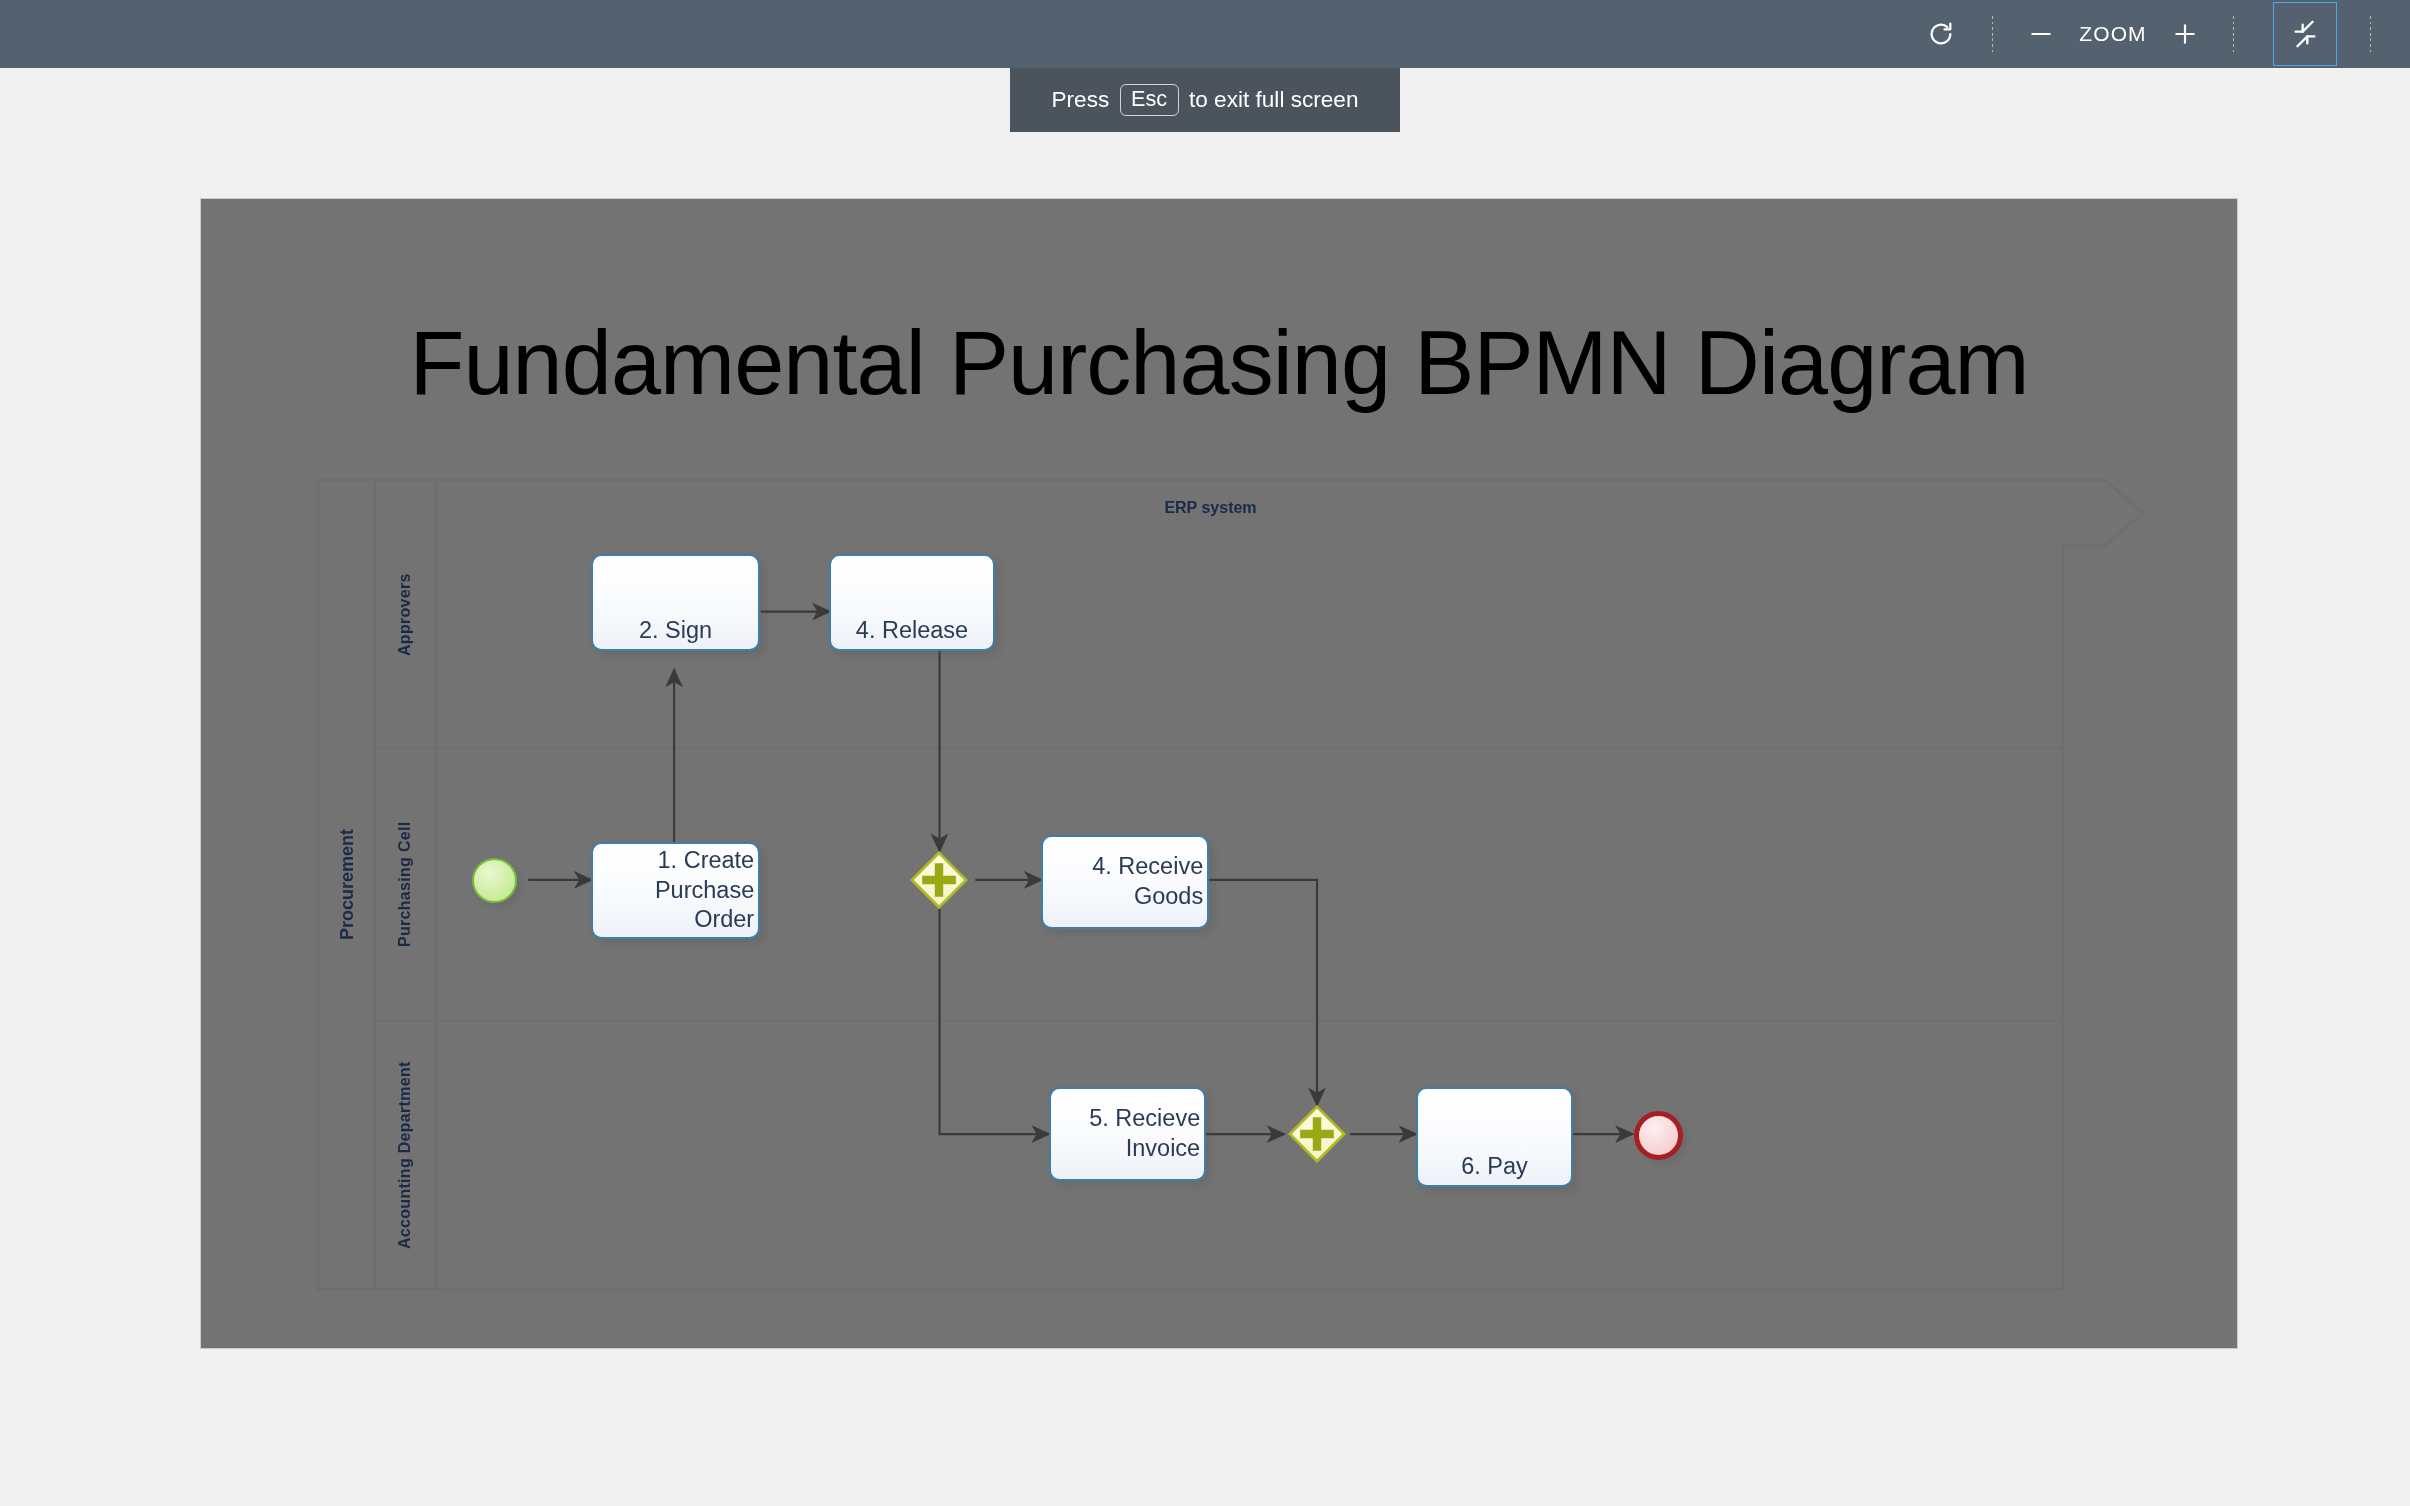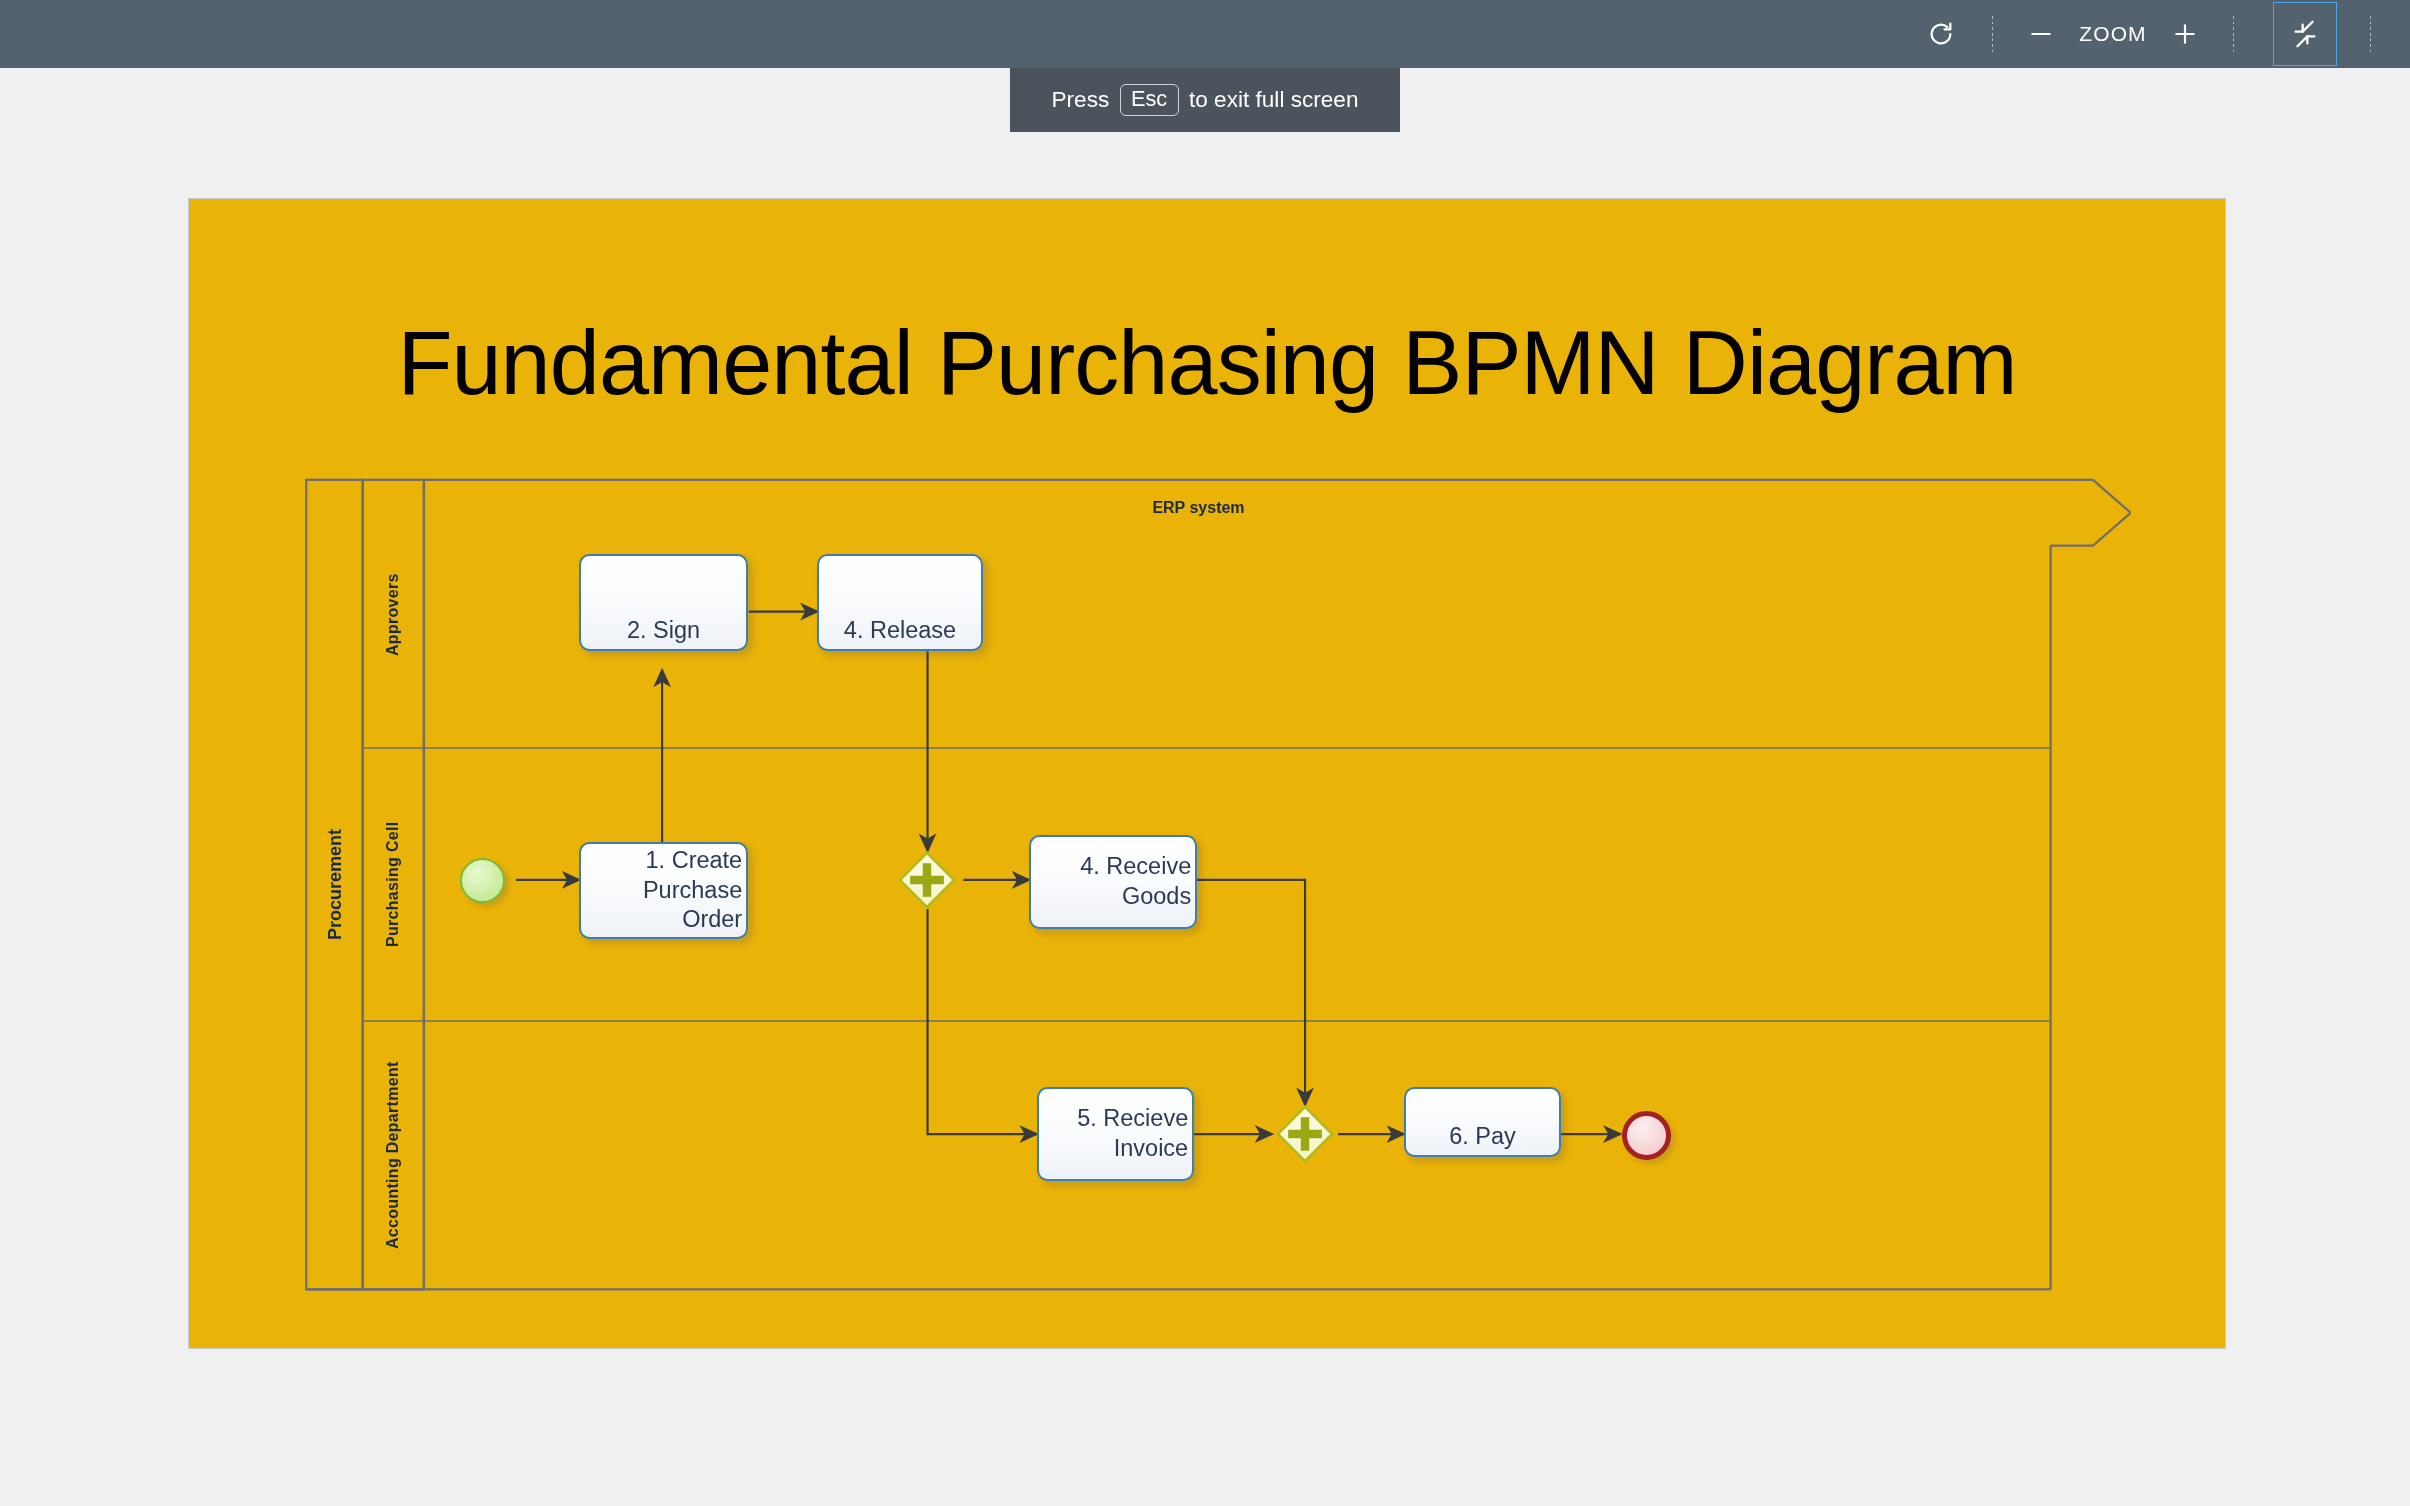--- a/index.html
+++ b/index.html
@@ -90,25 +90,25 @@
     border: 1.4px solid #cfd4d8;
     border-radius: 6px;
     padding: 2.8px 10.4px 4.7px;
     font-size: 21.7px;
     line-height: 1;
   }
 
   
   .slide {
     position: absolute;
-    left: 188px;
+    left: 200px;
     top: 198px;
     width: 2038px;
     height: 1151px;
-    background: #eab308;
+    background: #737373;
     border: 0.9px solid #c8ccd1;
   }
 
   .slide-title {
     position: absolute;
     top: 113px;
     left: 0;
     width: 100%;
     text-align: center;
     font-size: 90px;
@@ -338,21 +338,21 @@
     <div class="task" style="left:725px; top:358px; width:168px; height:94px; flex-direction:column;">
       <span>4. Receive</span>
       <span>Goods</span>
     </div>
 
     <div class="task" style="left:733px; top:610px; width:157px; height:94px; flex-direction:column;">
       <span>5. Recieve</span>
       <span>Invoice</span>
     </div>
 
-    <div class="task" style="left:1100px; top:610px; width:157px; height:70px;">
+    <div class="task" style="left:1100px; top:610px; width:157px; height:100px;">
       <span>6. Pay</span>
     </div>
 
     <div class="gw" style="left:594px; top:374px;">
       <svg width="58" height="58" viewBox="0 0 62 62">
         <defs>
           <linearGradient id="gwg1" x1="0" y1="0" x2="0" y2="1">
             <stop offset="0%" stop-color="#fdfde4"></stop>
             <stop offset="100%" stop-color="#f4f4c4"></stop>
           </linearGradient>

